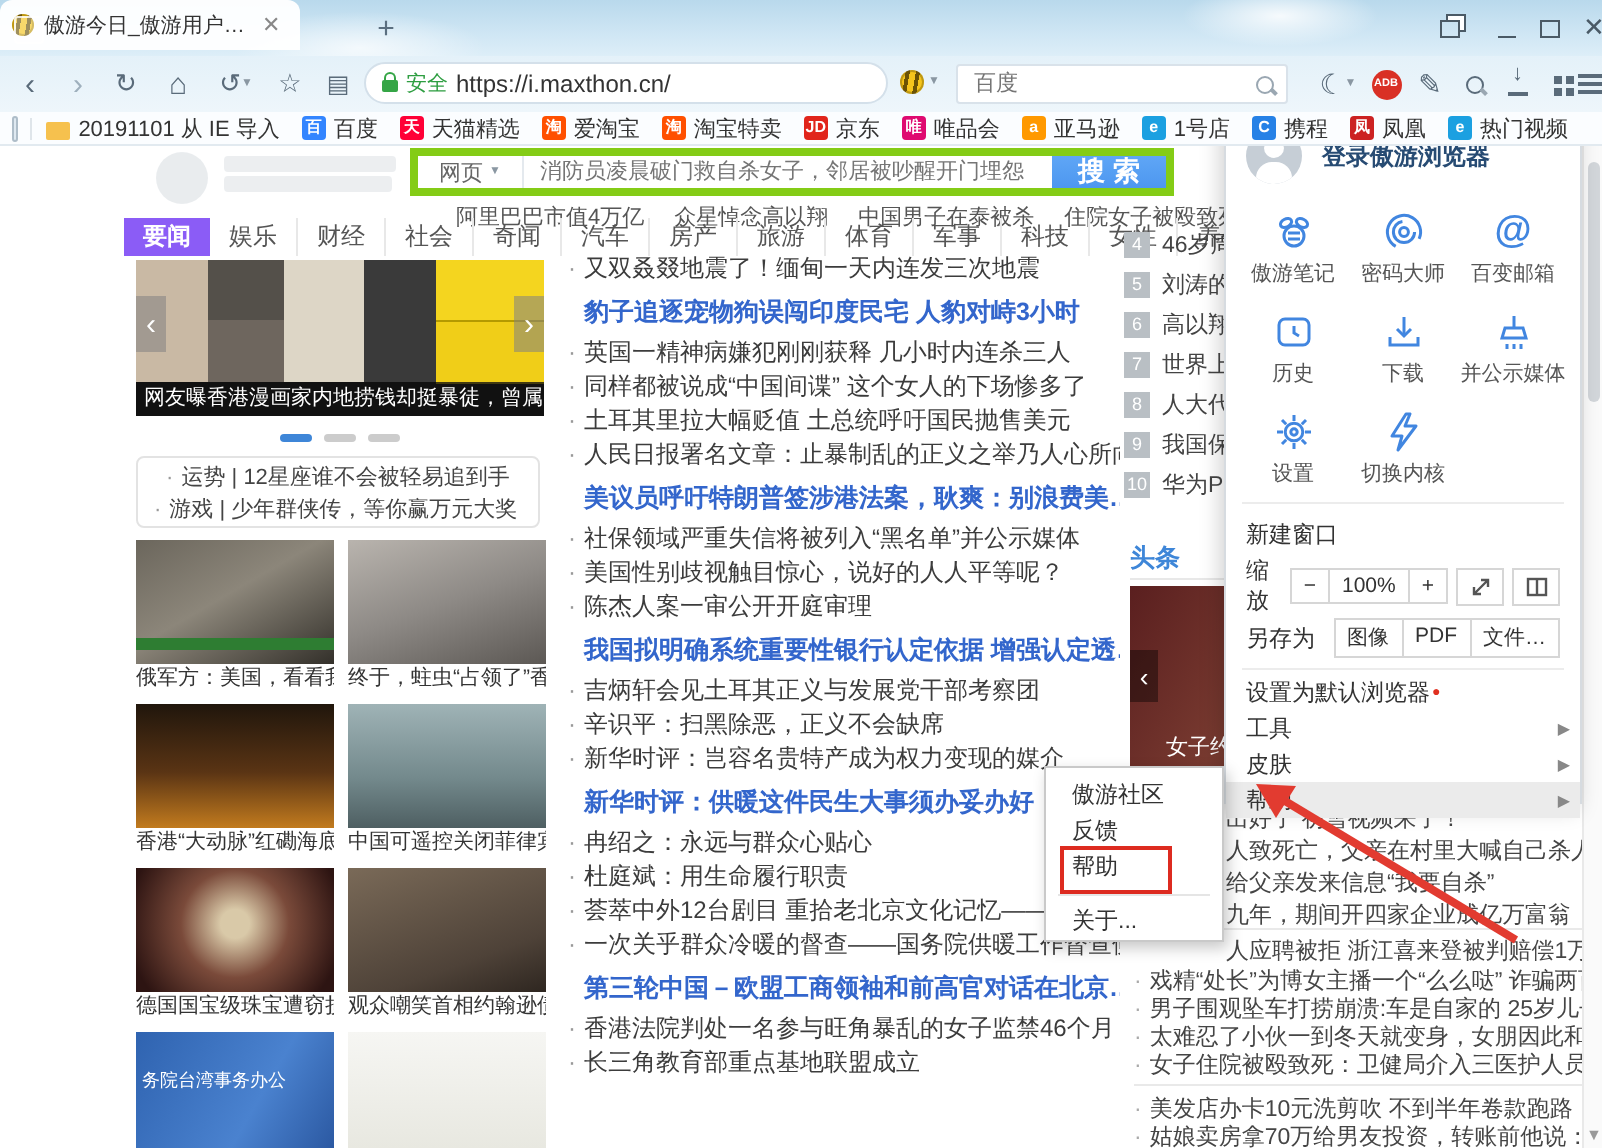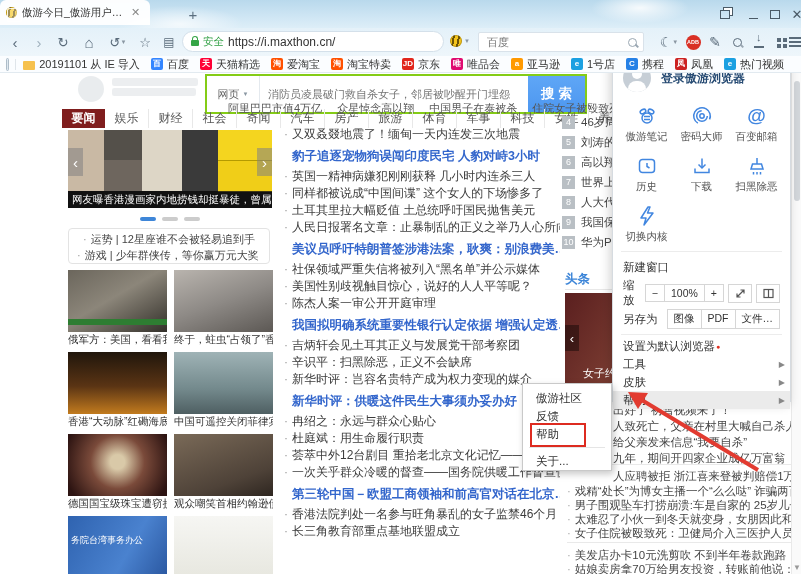--- a/index.html
+++ b/index.html
@@ -55,29 +55,29 @@
   .bm .ic{width:12px;height:12px;border-radius:2px;color:#fff;font-size:8px;line-height:12px;text-align:center;font-weight:bold;overflow:hidden;}
   .bm.folder .ic{background:#f6c14e !important;height:9px;border-radius:1px;position:relative;margin-top:2px;}
   .bm.folder .ic::before{content:'';position:absolute;left:0;top:-3px;width:5px;height:2px;background:#f6c14e;border-radius:1px 1px 0 0;}
   .favstar{width:11px;height:11px;border:1px solid #aebdc9;border-radius:2px;background:#dfe9f1;margin-right:6px;}
   .bm-sep{width:1px;height:11px;background:#dfe5ea;margin-right:8px;}
   
   .pagelogo{left:78px;top:76px;width:120px;height:28px;opacity:.18;}
   .pagelogo i{display:block;width:26px;height:26px;border-radius:50%;background:#8a9aa6;float:left;}
   .pagelogo b{display:block;margin-left:34px;height:8px;background:#9aa7b1;border-radius:2px;margin-top:2px;}
   .pagelogo b+b{width:70%;}
-  .searchwrap{left:205px;top:74px;width:382px;height:40px;border:2px solid #84cc16;box-sizing:border-box;display:flex;background:#fff;}
+  .searchwrap{left:205px;top:74px;width:382px;height:24px;border:4px solid #84cc16;box-sizing:border-box;display:flex;background:#fff;}
   .cat{width:52px;display:flex;align-items:center;justify-content:center;gap:3px;font-size:11px;color:#666;border-right:1px solid #e4e9ee;}
   .sq{flex:1;border:none;outline:none;font-size:11px;color:#555;padding:0 8px;font-family:inherit;background:transparent;}
   .sbtn{width:57px;background:linear-gradient(180deg,#5fa6f6,#4d97f0);color:#fff;font-size:13.5px;font-weight:bold;
     letter-spacing:4px;display:flex;align-items:center;justify-content:center;padding-left:4px;box-sizing:border-box;}
   .hotlinks{left:228px;top:101px;width:560px;height:13px;display:flex;gap:15px;font-size:11px;color:#555;white-space:nowrap;overflow:hidden;}
   .ptabs{left:62px;top:109px;height:19px;display:flex;font-size:12px;color:#555;}
   .ptab{padding:0 9.5px;line-height:19px;border-right:1px solid #e8e8e8;white-space:nowrap;}
-  .ptab.active{background:#7f1d1d;color:#fff;font-weight:bold;border-right:none;}
+  .ptab.active{background:#8b5cf6;color:#fff;font-weight:bold;border-right:none;}
   
   .car{left:68px;top:130px;width:204px;height:78px;background:#181818;overflow:hidden;}
   .car .blk{position:absolute;top:0;}
   .car-cap{position:absolute;left:0;right:0;bottom:0;height:17px;background:rgba(15,15,15,.78);color:#fff;
     font-size:10.5px;line-height:17px;padding:0 4px;white-space:nowrap;overflow:hidden;}
   .car-ar{position:absolute;top:18px;width:15px;height:28px;background:rgba(130,130,130,.55);color:#fff;
     font-size:15px;display:flex;align-items:center;justify-content:center;}
   .dots{left:140px;top:217px;display:flex;gap:6px;}
   .dots i{width:16px;height:4px;background:#ccc;border-radius:2px;}
   .dots i:first-child{background:#3e86d8;}
@@ -406,21 +406,31 @@
         <span class="lbl">下载</span>
       </div>
       <div class="pitem">
         <span>
             <svg width="22" height="22" viewBox="0 0 22 22" fill="none" stroke="#4186e0" stroke-width="1.5">
               <path d="M11 3v6"></path>
               <path d="M6.5 9h9l1.5 5h-12z"></path>
               <path d="M7.5 17v2.5M11 17v2.5M14.5 17v2.5"></path>
             </svg>
           </span>
-        <span class="lbl">扫黑除恶</span>
+        <span class="lbl">并公示媒体</span>
+      </div>
+      <div class="pitem">
+        <span>
+            <svg width="22" height="22" viewBox="0 0 22 22" fill="none" stroke="#4186e0" stroke-width="1.5">
+              <circle cx="11" cy="11" r="4.4"></circle>
+              <circle cx="11" cy="11" r="1.6"></circle>
+              <path d="M11 2.5v3M11 16.5v3M2.5 11h3M16.5 11h3M5 5l2.1 2.1M14.9 14.9 17 17M5 17l2.1-2.1M14.9 7.1 17 5"></path>
+            </svg>
+          </span>
+        <span class="lbl">设置</span>
       </div>
       <div class="pitem">
         <span>
             <svg width="22" height="22" viewBox="0 0 22 22" fill="none" stroke="#4186e0" stroke-width="1.5">
               <path d="M12 2 5 13h5l-2 7 9-12h-5.5L14 2z" stroke-linejoin="round"></path>
             </svg>
           </span>
         <span class="lbl">切换内核</span>
       </div>
     </div>

